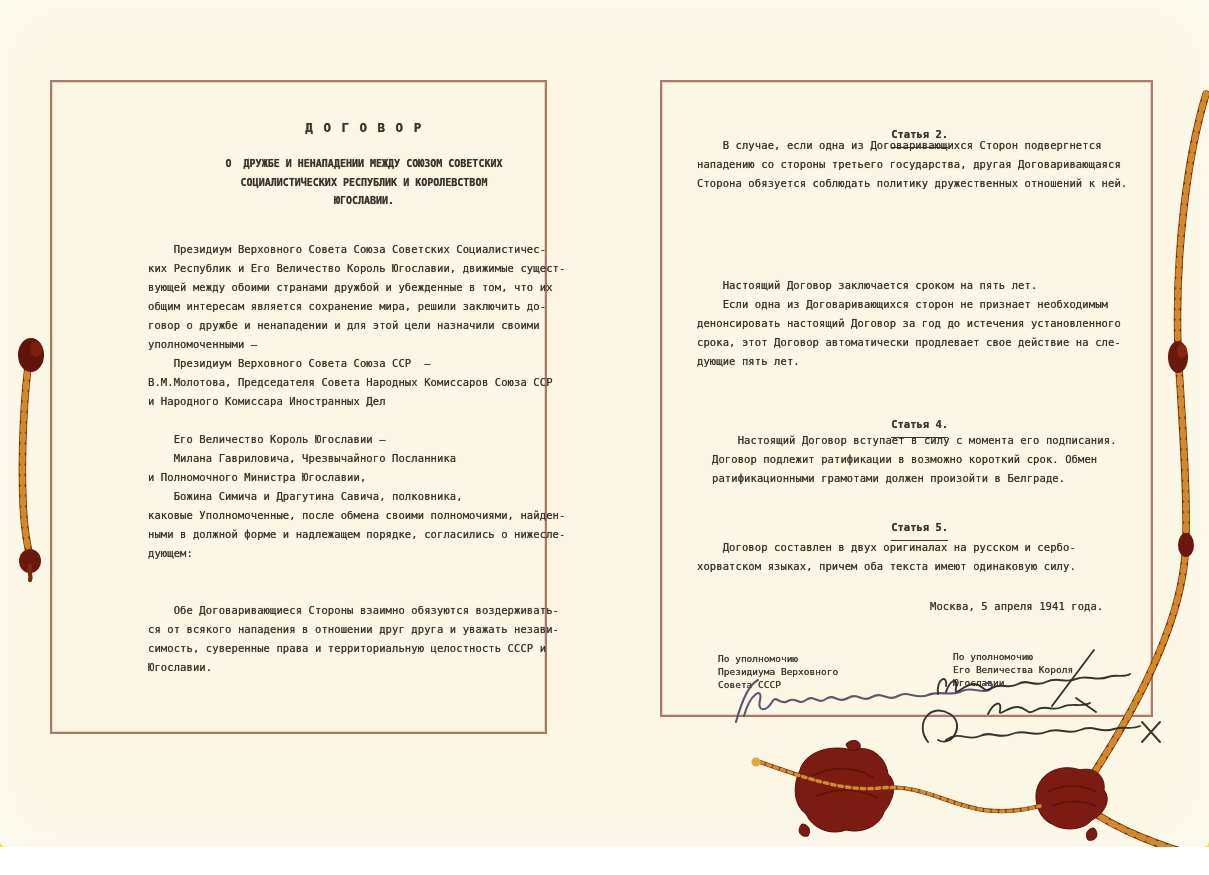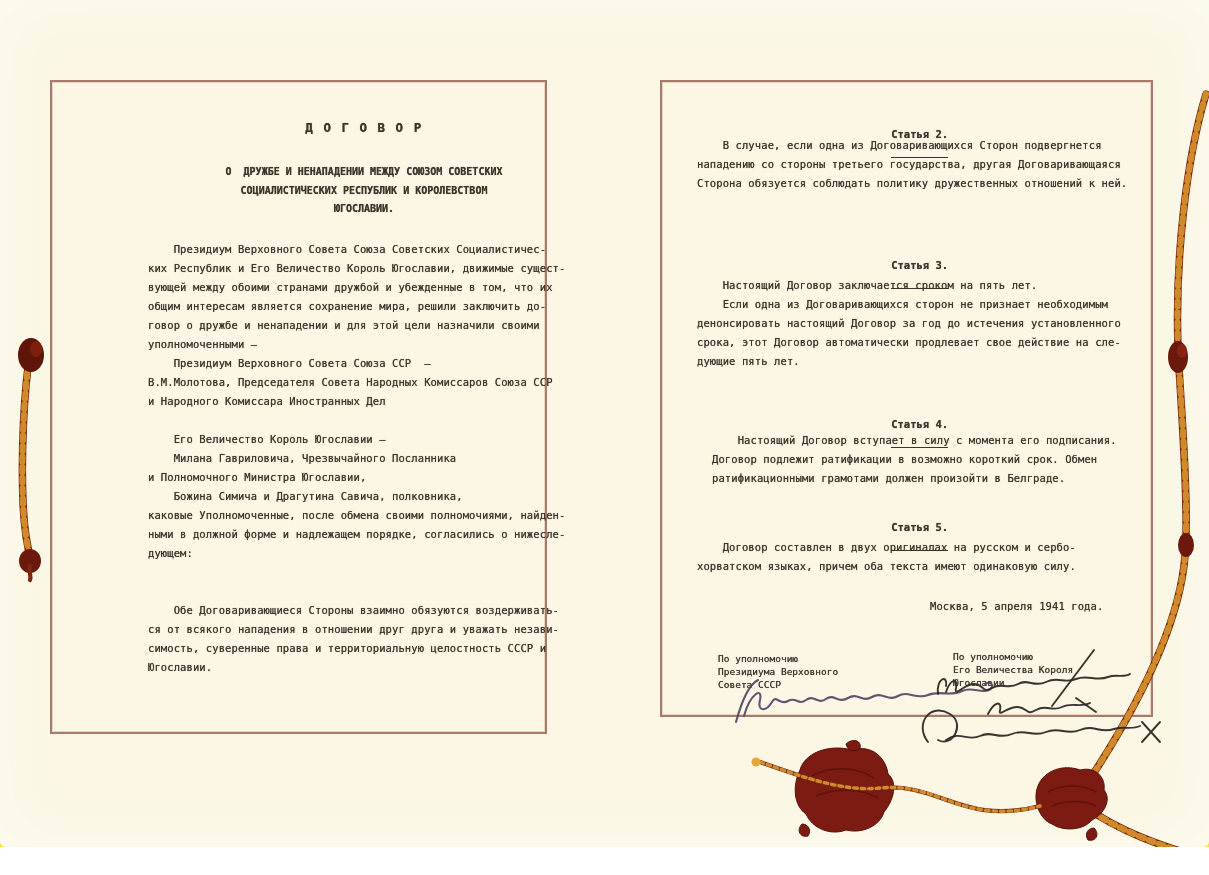--- a/index.html
+++ b/index.html
@@ -10,23 +10,23 @@
   .page-frame{position:absolute;border:2px solid #a87a6c;
               box-shadow:inset 0 0 0 1px rgba(221,184,163,.55);}
   #page1-frame{left:50px;top:80px;width:493px;height:650px;}
   #page2-frame{left:660px;top:80px;width:489px;height:633px;}
   .typed{position:absolute;white-space:pre;color:#3b352e;
          text-shadow:0 0 .7px rgba(59,53,46,.85);}
   .body-text{font-size:10.5px;line-height:19px;letter-spacing:.1px;}
   .p1col{left:148px;width:432px;}
   .p2col{left:697px;width:420px;}
   .doc-title{top:120px;text-align:center;font-size:12.5px;font-weight:bold;letter-spacing:1.5px;}
-  .doc-subtitle{top:155px;text-align:center;font-size:10px;line-height:18.5px;font-weight:bold;margin-top:8px;}
+  .doc-subtitle{top:155px;text-align:center;font-size:10px;line-height:18.5px;font-weight:bold;}
   .art-head{position:absolute;text-align:center;font-size:10.5px;font-weight:bold;}
-  .art-head span{border-bottom:1.4px solid #3b352e;padding-bottom:17px;}
+  .art-head span{border-bottom:1.4px solid #3b352e;padding-bottom:7px;}
   .sig-block{font-size:9.5px;line-height:13px;}
   #bottom-band{position:absolute;left:0;top:847px;width:1209px;height:28px;background:#ffffff;}
   #decor{position:absolute;left:0;top:0;pointer-events:none;}
   .rope-base{fill:none;stroke:#772708;stroke-width:7.5;stroke-linecap:round;}
   .rope-twist{fill:none;stroke:#d08a2b;stroke-width:6.2;stroke-linecap:round;
               stroke-dasharray:5 5.5;}
   .rope-thin-base{fill:none;stroke:#7a2a0e;stroke-width:4.2;stroke-linecap:round;}
   .rope-thin-twist{fill:none;stroke:#cf8b2d;stroke-width:3.4;stroke-linecap:round;
                    stroke-dasharray:3.5 4;}
   .wax{fill:#7c1b12;stroke:#55100a;stroke-width:1;}
@@ -68,23 +68,20 @@
 Югославии.</div>
 
   <div id="page2-frame" class="page-frame"></div>
   <div class="art-head p2col typed" style="top:116px;">
     <span>Статья 2.</span>
   </div>
   <div class="typed p2col body-text" style="top:136px;">    В случае, если одна из Договаривающихся Сторон подвергнется
 нападению со стороны третьего государства, другая Договаривающаяся
 Сторона обязуется соблюдать политику дружественных отношений к ней.</div>
 
-  <div class="art-head p2col typed" style="top:247px;">
-    <span>Статья 3.</span>
-  </div>
   <div class="typed p2col body-text" style="top:276px;">    Настоящий Договор заключается сроком на пять лет.
     Если одна из Договаривающихся сторон не признает необходимым
 денонсировать настоящий Договор за год до истечения установленного
 срока, этот Договор автоматически продлевает свое действие на сле-
 дующие пять лет.</div>
 
   <div class="art-head p2col typed" style="top:406px;">
     <span>Статья 4.</span>
   </div>
   <div class="typed p2col body-text" style="top:431px;margin-left:15px;">    Настоящий Договор вступает в силу с момента его подписания.

